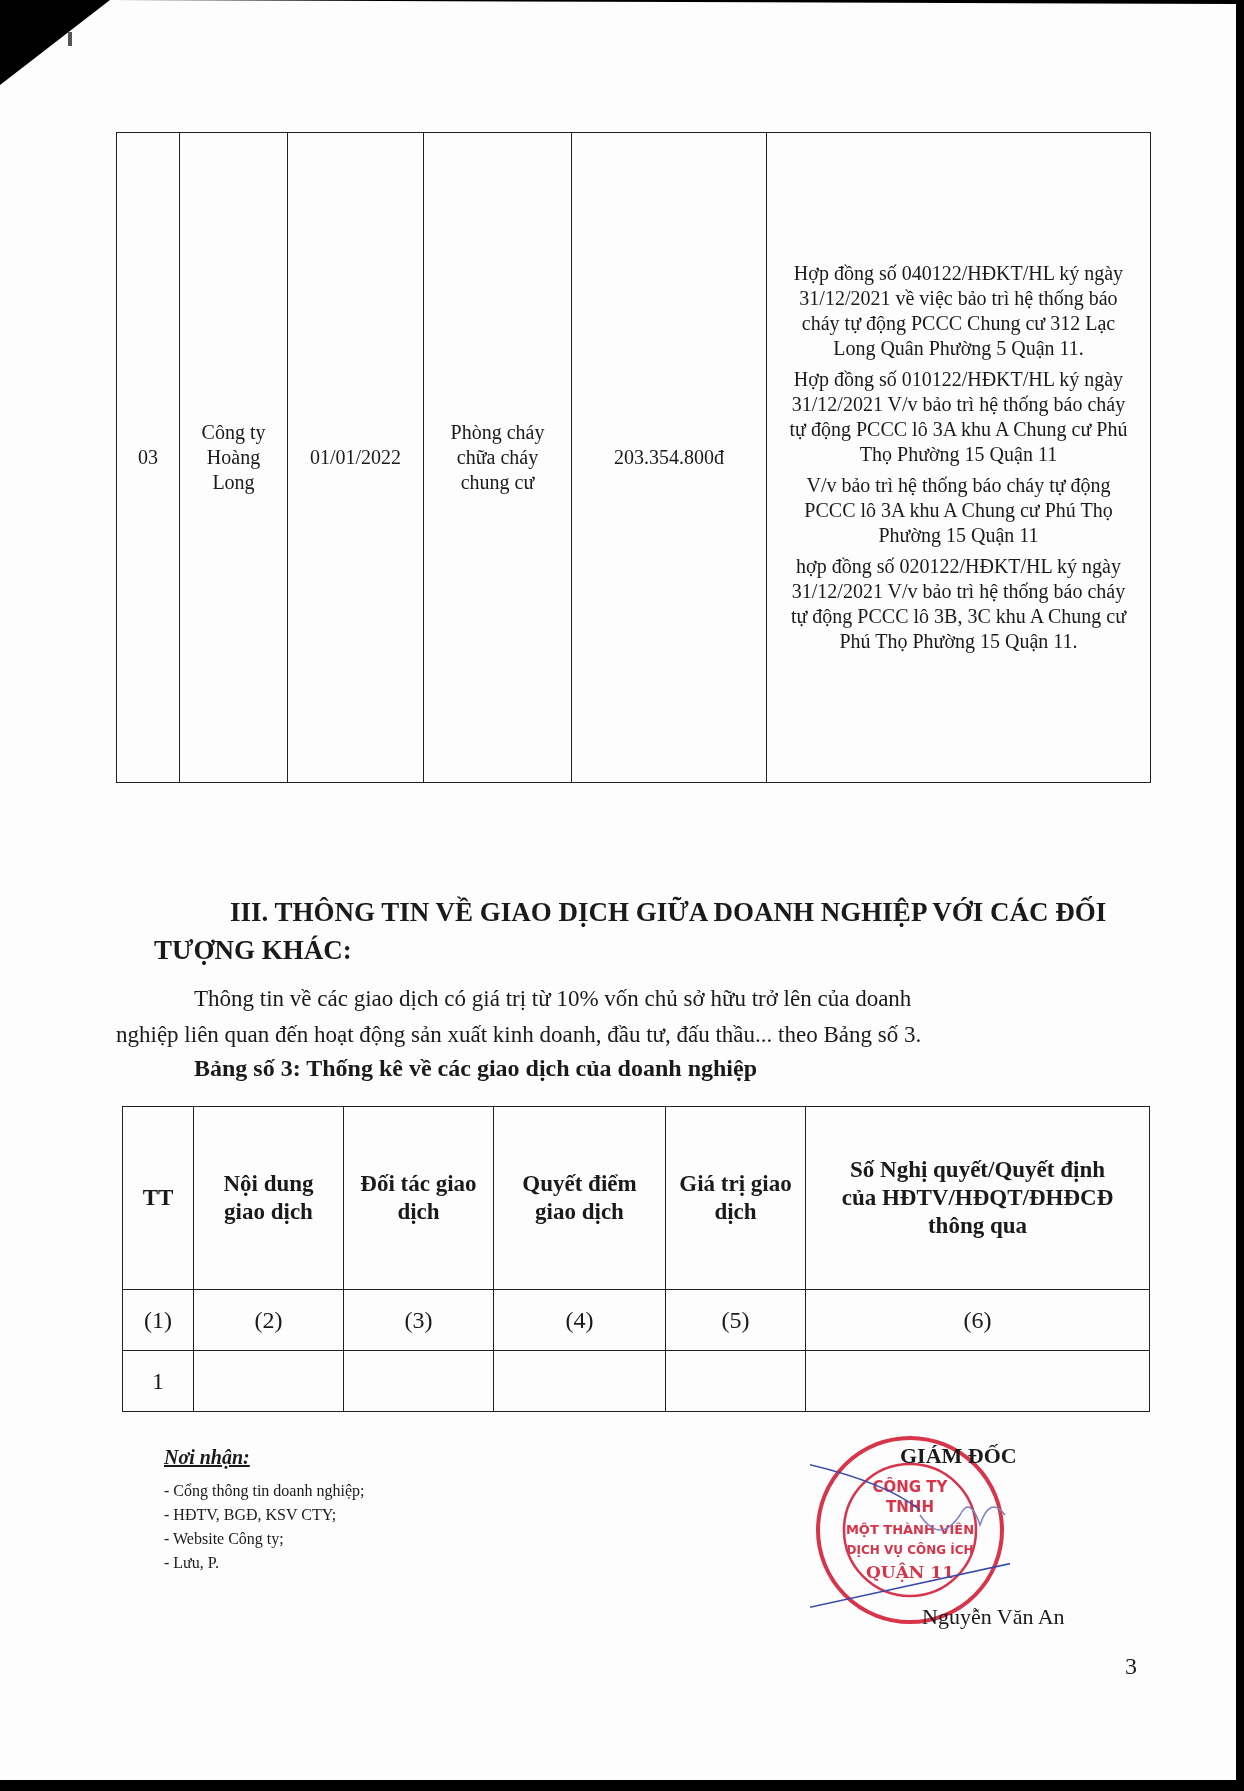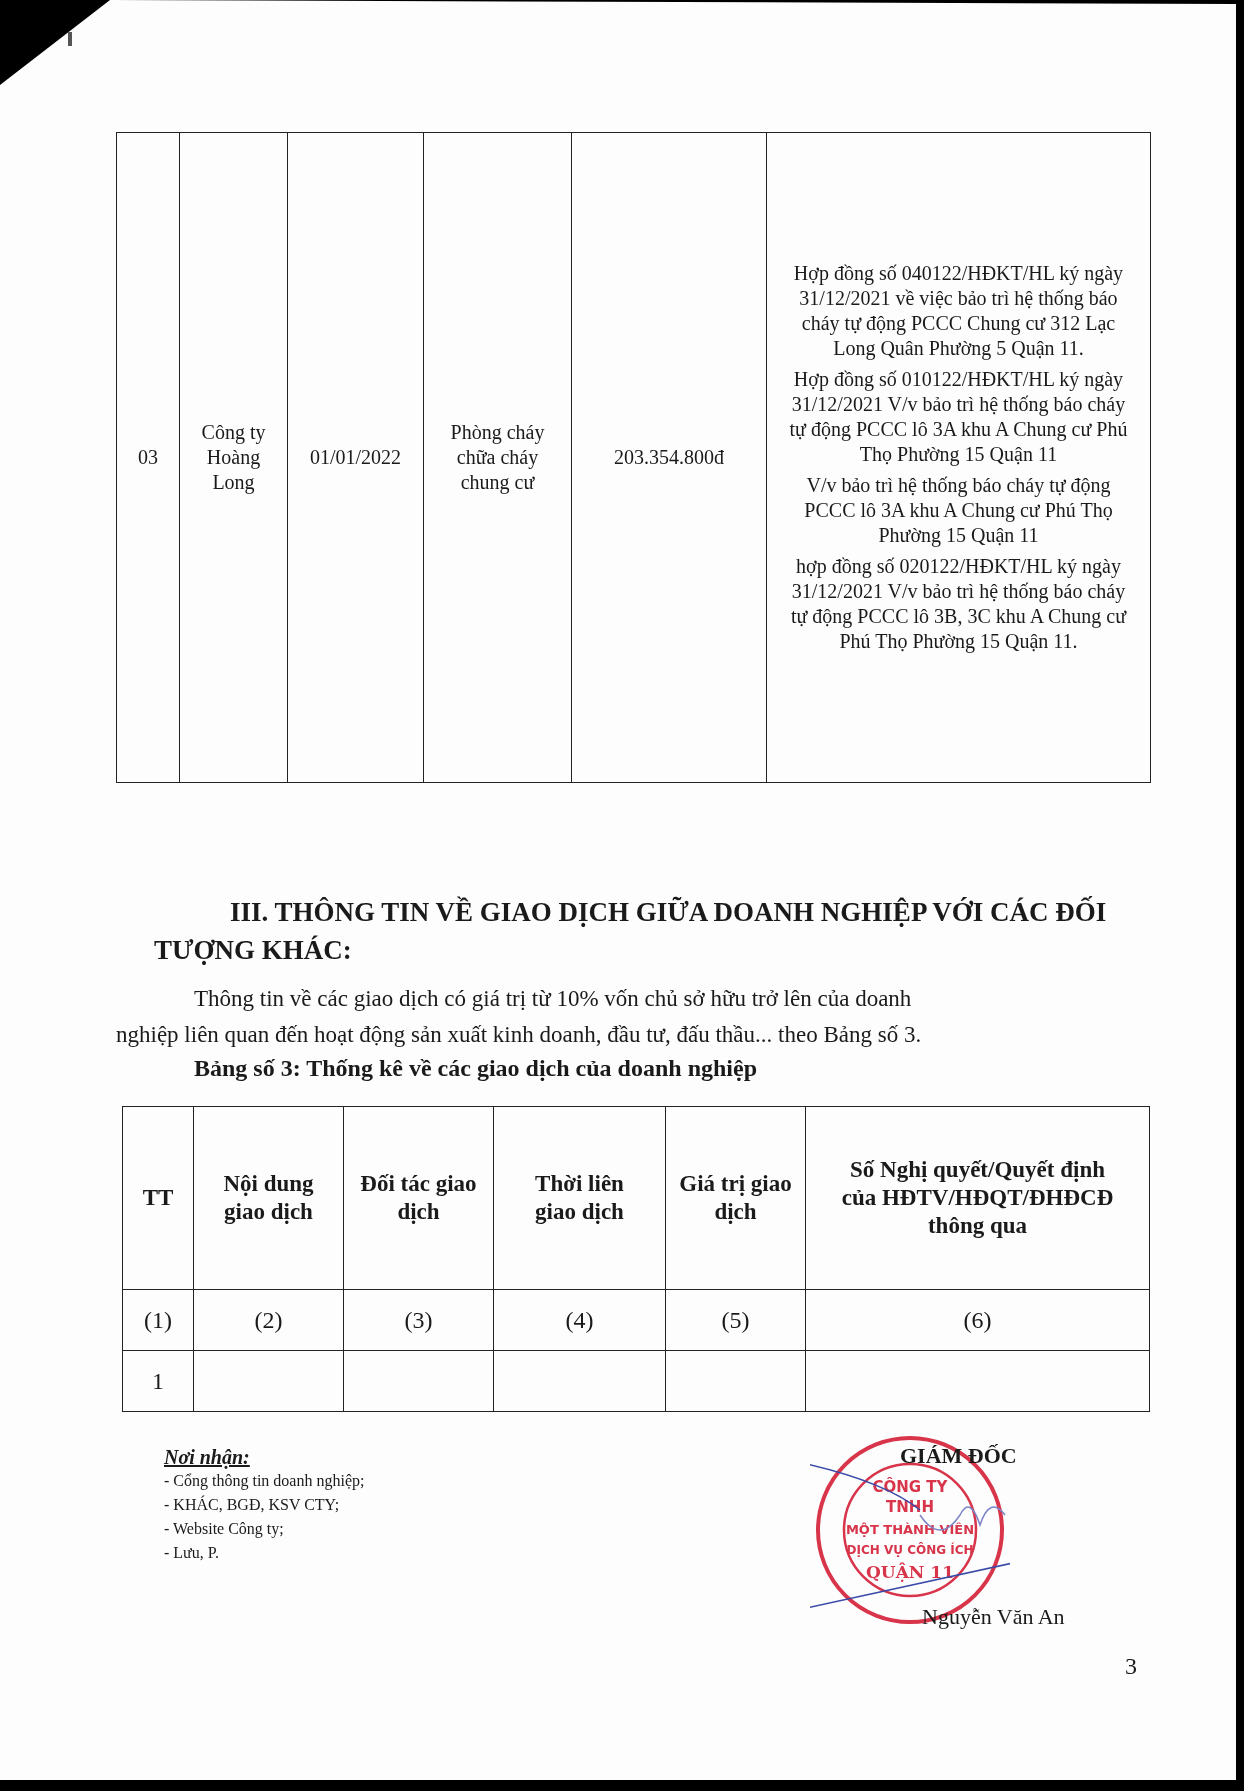--- a/index.html
+++ b/index.html
@@ -15,21 +15,21 @@
   
   .sec-title { position:absolute; left:116px; top:893px; width:1040px; font-weight:bold; font-size:27px; line-height:38px;margin-left:38px; }
   .sec-title .indent { padding-left:76px; }
   .para { position:absolute; left:116px; top:981px; width:1045px; font-size:23px; line-height:36px; }
   .para .indent { padding-left:78px; }
   .caption { position:absolute; left:194px; top:1055px; font-weight:bold; font-size:24px; }
   #t3 { left:122px; top:1106px; width:1028px; font-size:23px; }
   #t3 th { font-weight:bold; line-height:28px; height:158px; }
   #t3 td { height:60px; font-size:24px; }
   .recv { position:absolute; left:164px; top:1445px; font-size:16px; line-height:24px; }
-  .recv .h { font-style:italic; font-weight:bold; text-decoration:underline; font-size:20px; }
+  .recv .h { font-style:italic; font-weight:bold; text-decoration:underline; font-size:20px; margin-bottom:10px; }
   .sign-title { position:absolute; left:900px; top:1443px; font-weight:bold; font-size:22px; }
   .sign-name { position:absolute; left:886px; top:1604px; font-weight:normal; font-size:22px;margin-left:36px; }
   .stamp { position:absolute; left:810px; top:1430px; width:200px; height:200px; }
   .pagenum { position:absolute; left:1125px; top:1653px; font-size:24px; }
 </style>
 </head>
 <body>
 
 <div class="page">
   <div class="scanmark"></div>
@@ -79,21 +79,21 @@
         <col style="width:150px">
         <col style="width:172px">
         <col style="width:140px">
         <col>
       </colgroup>
     <tbody>
         <tr>
       <th>TT</th>
       <th style="padding:12px 10px">Nội dung giao dịch</th>
       <th>Đối tác giao dịch</th>
-      <th style="padding:0 20px">Thời liên giao dịch</th>
+      <th style="padding:0 20px">Quyết điểm giao dịch</th>
       <th style="padding:0 10px">Giá trị giao dịch</th>
       <th style="padding:0 24px">Số Nghị quyết/Quyết định của HĐTV/HĐQT/ĐHĐCĐ thông qua</th>
     </tr>
     <tr>
       <td>(1)</td>
       <td>(2)</td>
       <td>(3)</td>
       <td>(4)</td>
       <td>(5)</td>
       <td>(6)</td>
@@ -105,21 +105,21 @@
       <td></td>
       <td></td>
       <td></td>
     </tr>
   </tbody>
     </table>
 
   <div class="recv">
     <div class="h">Nơi nhận:</div>
     <div>- Cổng thông tin doanh nghiệp;</div>
-    <div>- KHÁC, BGĐ, KSV CTY;</div>
+    <div>- HĐTV, BGĐ, KSV CTY;</div>
     <div>- Website Công ty;</div>
     <div>- Lưu, P.</div>
   </div>
 
   <svg class="stamp" viewBox="0 0 200 200">
     <circle cx="100" cy="100" r="92" fill="none" stroke="#d8344a" stroke-width="4"></circle>
     <circle cx="100" cy="100" r="66" fill="none" stroke="#d8344a" stroke-width="2.5"></circle>
     <text x="100" y="62" text-anchor="middle" fill="#d8344a" font-size="15" font-weight="bold" font-family="DejaVu Sans, sans-serif">CÔNG TY</text>
     <text x="100" y="82" text-anchor="middle" fill="#d8344a" font-size="15" font-weight="bold" font-family="DejaVu Sans, sans-serif">TNHH</text>
     <text x="100" y="104" text-anchor="middle" fill="#d8344a" font-size="13" font-weight="bold" font-family="DejaVu Sans, sans-serif">MỘT THÀNH VIÊN</text>

